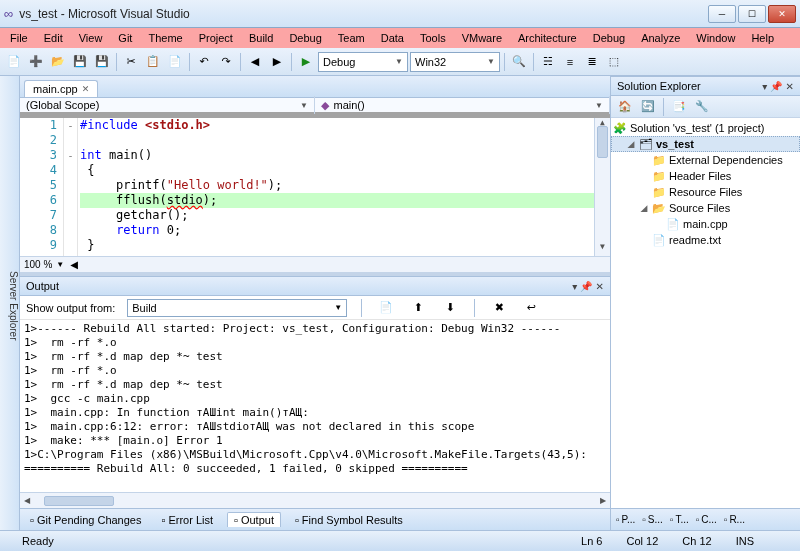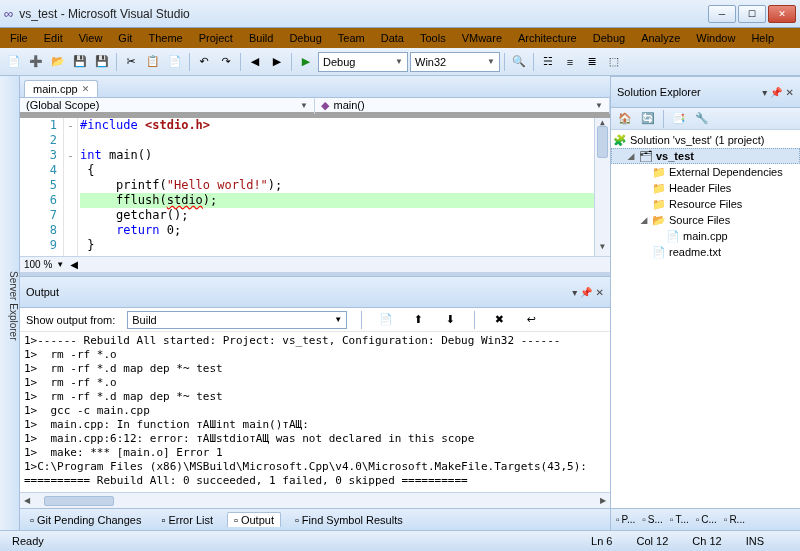--- a/index.html
+++ b/index.html
@@ -27,21 +27,21 @@
   width: 28px; height: 18px;
   background: linear-gradient(to bottom,#f7fbff,#d6e5f5);
   border: 1px solid #8aa8c8;
   border-radius: 2px;
   display: flex; align-items: center; justify-content: center;
   font-size: 9px;
 }
 .winbtn.close { background: linear-gradient(to bottom,#e68a7a,#c94a36); color: #fff; border-color:#a03623; }
 .menubar {
   height: 20px;
-  background: #a16207;
+  background: #fca5a5;
   display: flex;
   align-items: center;
   padding: 0 4px;
   gap: 4px;
 }
 .menubar span { padding: 2px 6px; cursor: default; }
 .toolbar {
   height: 28px;
   background: linear-gradient(to bottom,#eaf2fc,#d6e5f5);
   border-bottom: 1px solid #a9c0dc;
@@ -153,21 +153,21 @@
 .vscroll .thumb { position:absolute; left:2px; right:2px; top:8px; height:32px; background:#c4d4e8; border:1px solid #a9c0dc; border-radius:2px; }
 .vscroll .arr { position:absolute; left:0; right:0; height:14px; text-align:center; font-size:8px; color:#555; }
 .zoombar { height:16px; background:#eef3fb; border-top:1px solid #c4d4e8; display:flex; align-items:center; padding:0 4px; font-size:10px; }
 .splith { height: 4px; background: #c4d4e8; cursor: row-resize; }
 .outputpanel {
   flex: 1;
   display: flex; flex-direction: column;
   background: #fff;
 }
 .panetitle {
-  height: 32px;
+  height: 20px;
   background: linear-gradient(to bottom,#e4eefb,#cadff5);
   border-top: 1px solid #a9c0dc;
   border-bottom: 1px solid #a9c0dc;
   display: flex; align-items: center;
   padding: 0 6px;
   font-size: 11px;
 }
 .panetitle .right { margin-left: auto; display:flex; gap:3px; align-items:center; }
 .pinbtn { font-size:10px; color:#444; }
 .outtool {
@@ -225,21 +225,21 @@
 .ind3 { padding-left: 42px; }
 .fold { color:#d9a441; }
 .sel { background:#d6e5f5; border:1px dotted #8aa8c8; }
 .rightbottabs { height:22px; background:linear-gradient(to bottom,#e4eefb,#cadff5); border-top:1px solid #a9c0dc; display:flex; align-items:center; padding:0 2px; gap:1px; overflow:hidden; }
 .rbtab { font-size:10px; padding:1px 3px; display:flex; align-items:center; gap:2px; }
 .statusbar {
   height: 21px;
   background: linear-gradient(to bottom,#e8f1fb,#c9ddf3);
   border-top:1px solid #a9c0dc;
   display:flex; align-items:center;
-  padding: 0 12px;
+  padding: 0 22px;
   font-size:11px;
 }
 .statusbar .cell { margin-right: 24px; }
 .statusbar .spacer { flex:1; }
 </style>
 </head>
 <body>
 
 <div class="titlebar">
   <span class="logo">∞</span>

